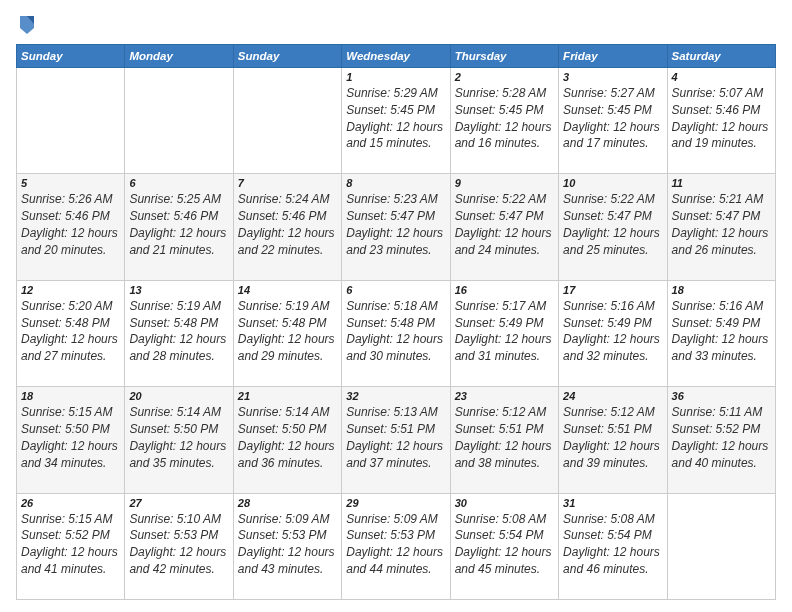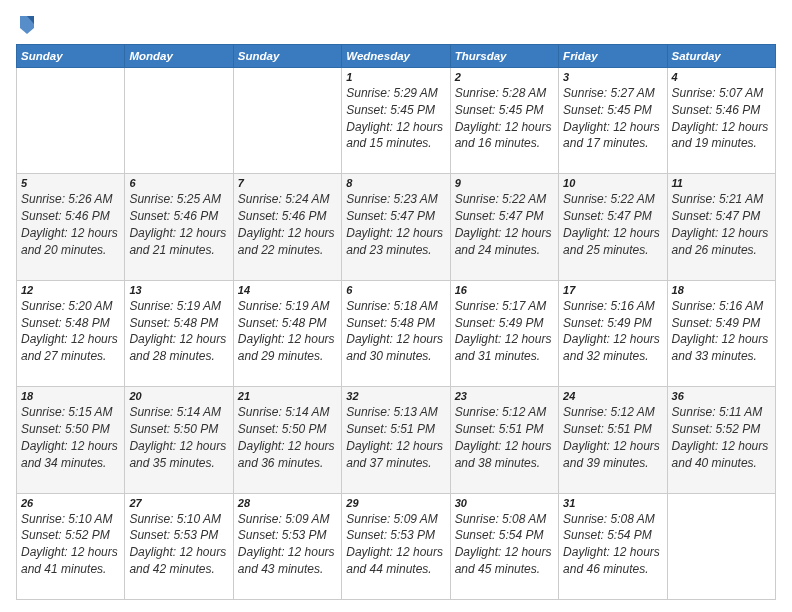--- a/index.html
+++ b/index.html
@@ -324,21 +324,21 @@
             <span class="day-number">36</span>
             <div class="day-info">Sunrise: 5:11 AM
 Sunset: 5:52 PM
 Daylight: 12 hours
 and 40 minutes.</div>
           </td>
         </tr>
         <tr>
           <td>
             <span class="day-number">26</span>
-            <div class="day-info">Sunrise: 5:10 AM
+            <div class="day-info">Sunrise: 5:15 AM
 Sunset: 5:52 PM
 Daylight: 12 hours
 and 41 minutes.</div>
           </td>
           <td>
             <span class="day-number">27</span>
             <div class="day-info">Sunrise: 5:10 AM
 Sunset: 5:53 PM
 Daylight: 12 hours
 and 42 minutes.</div>

